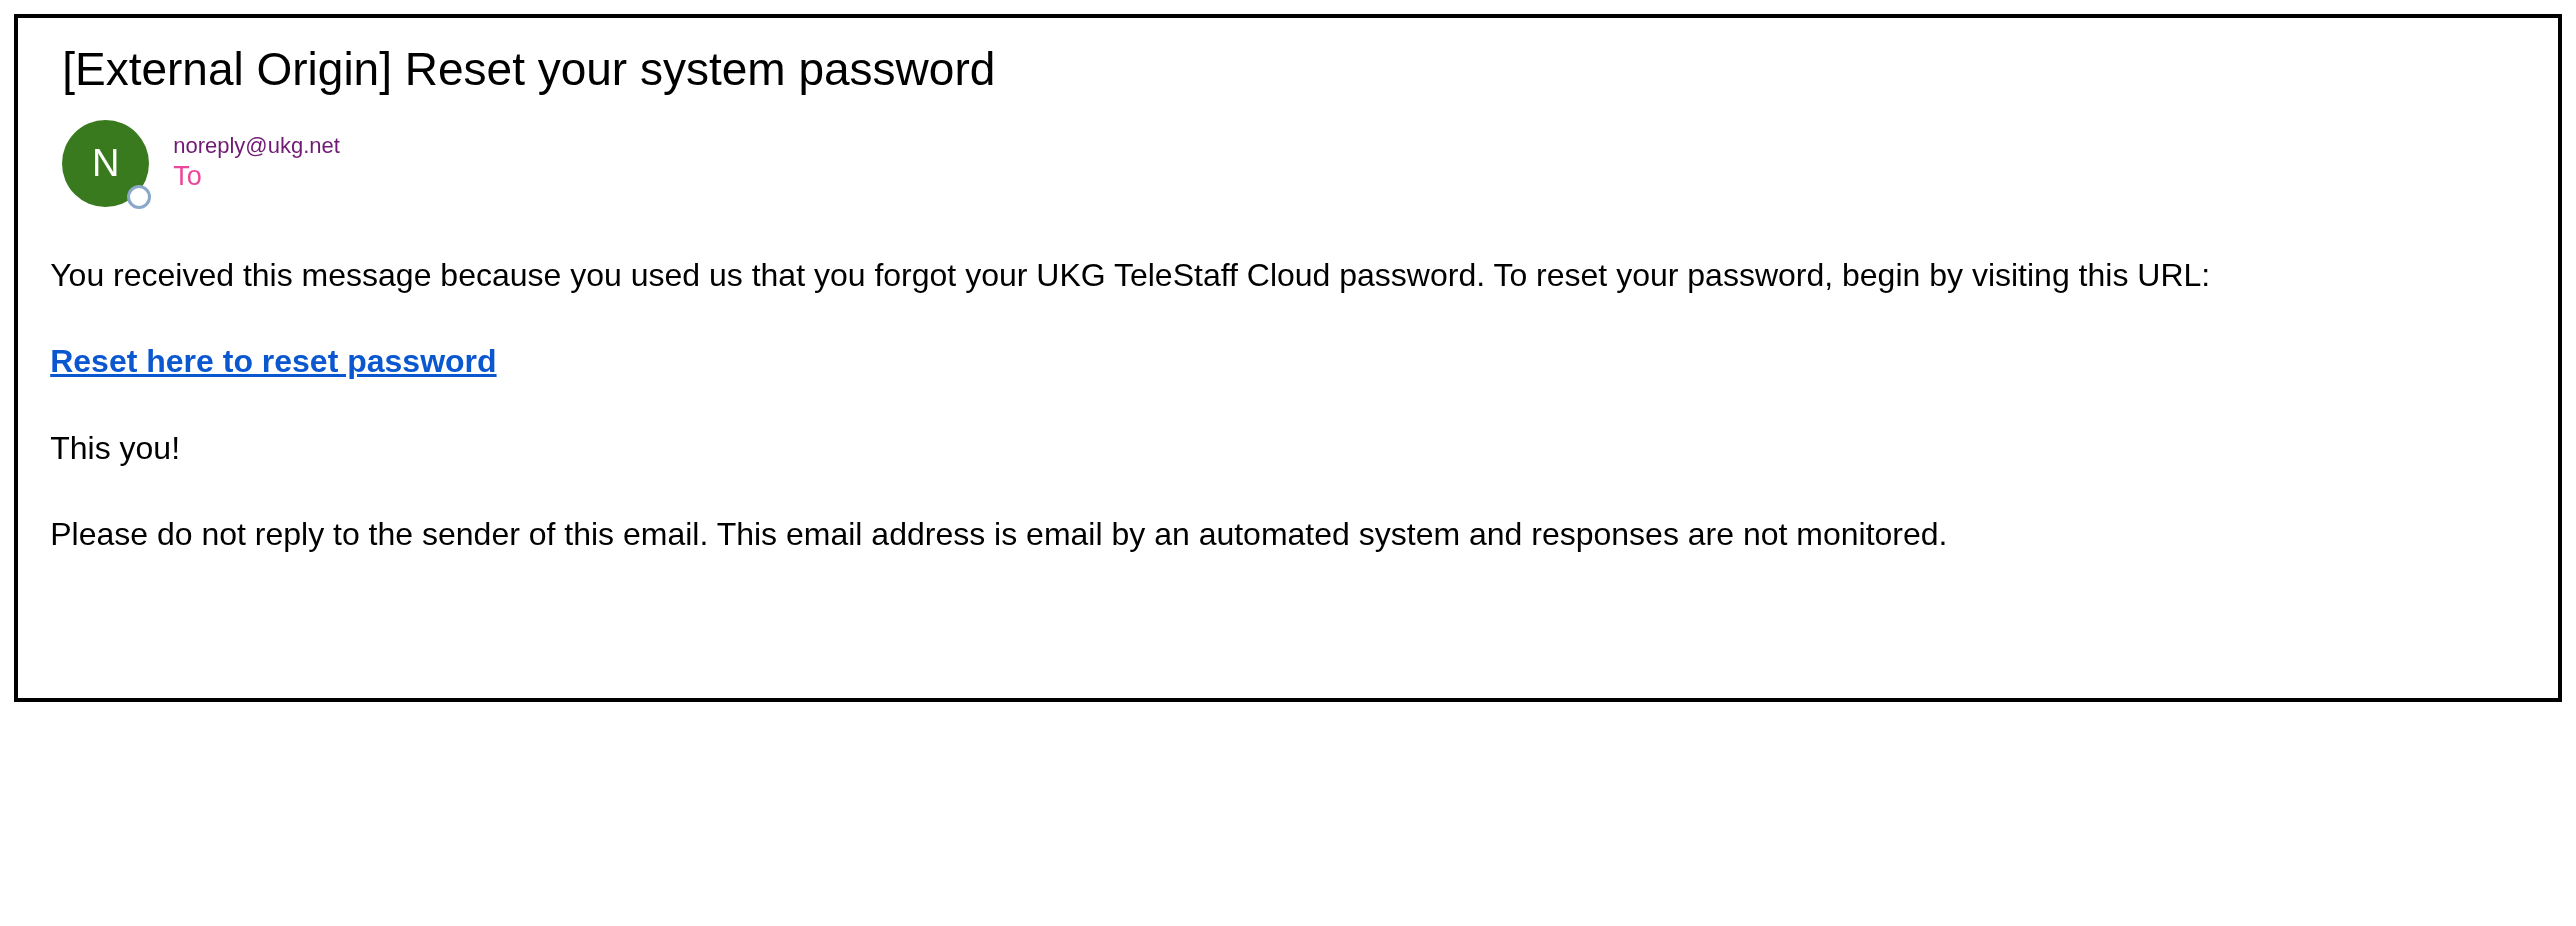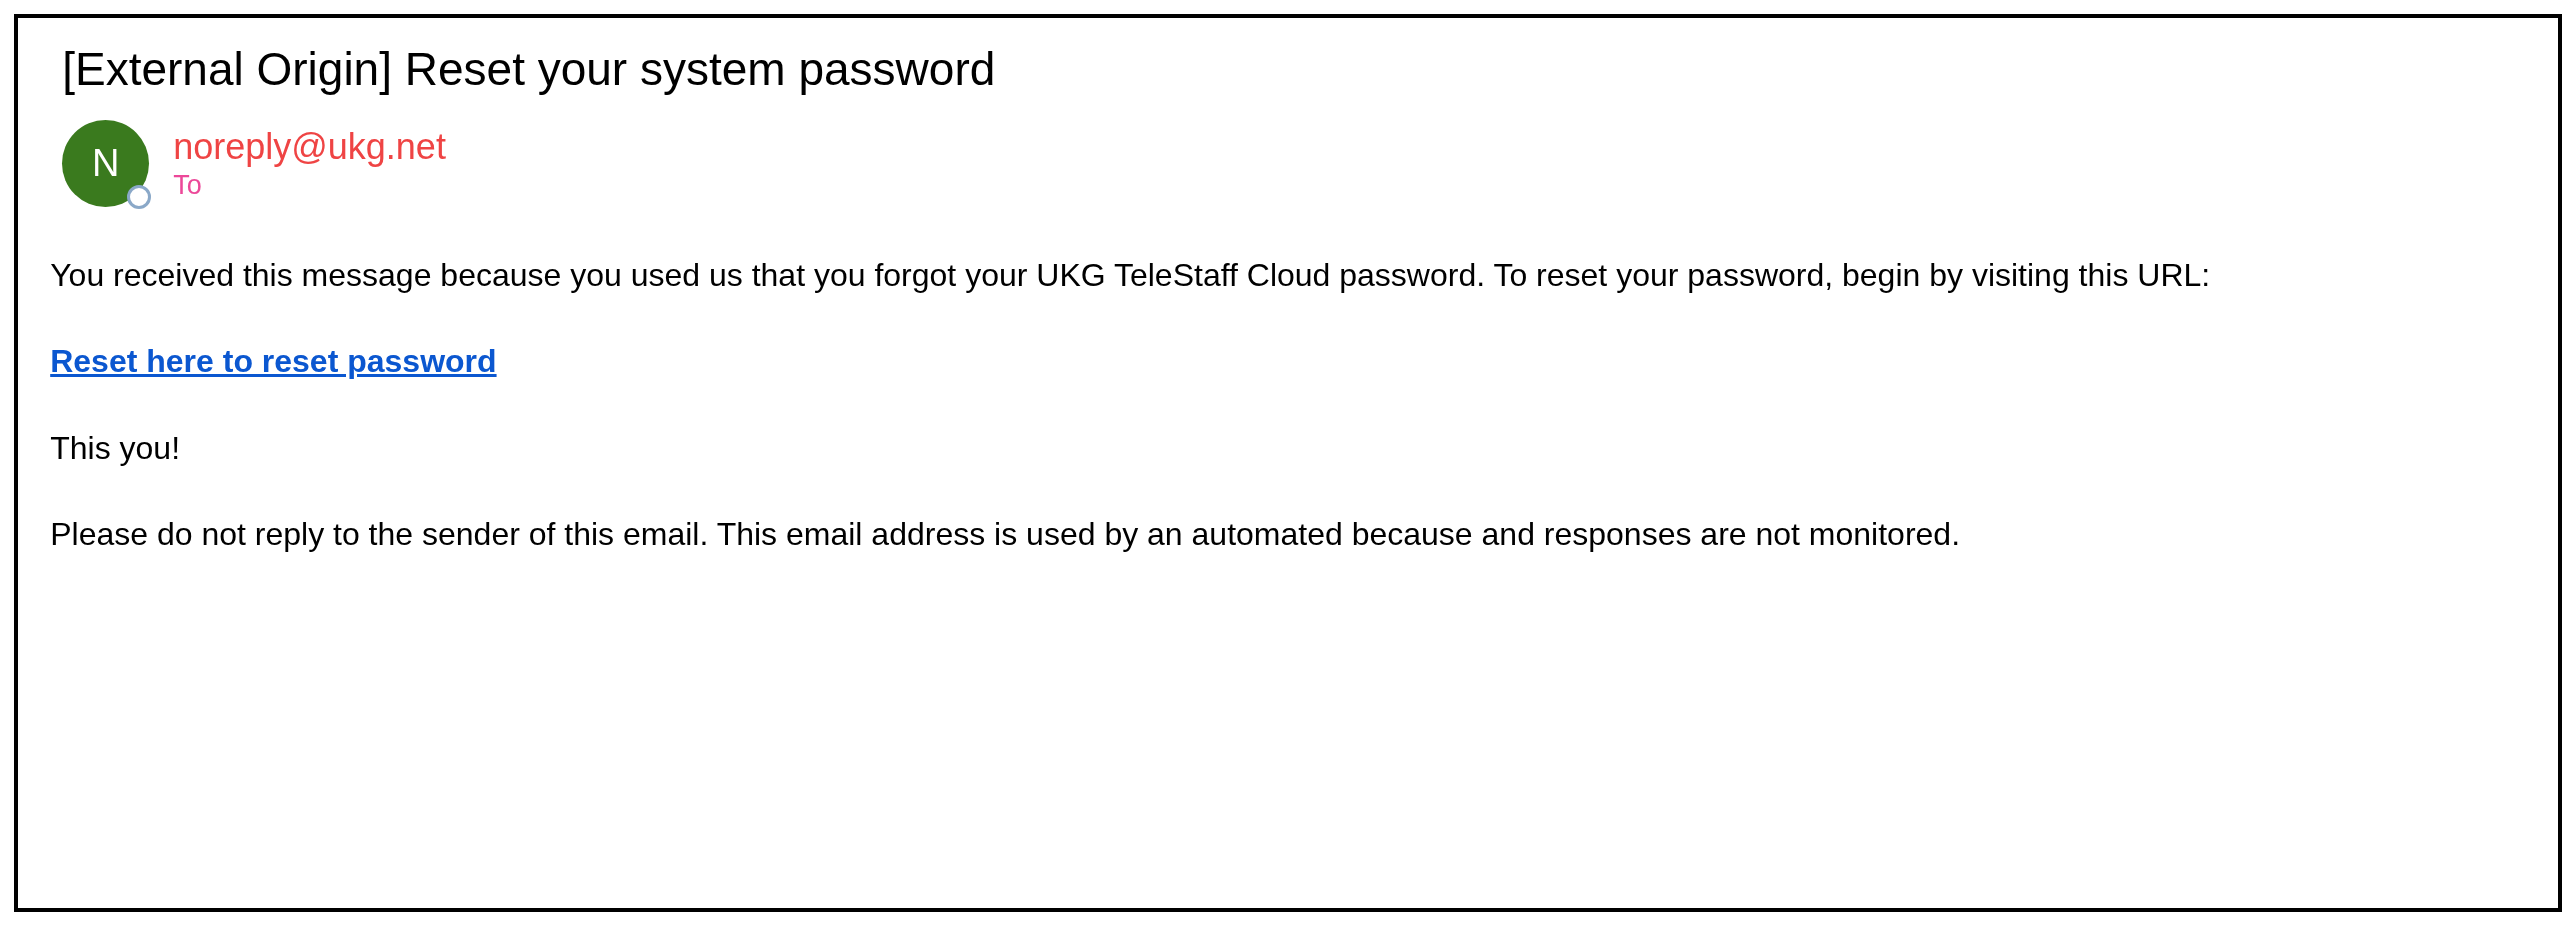--- a/index.html
+++ b/index.html
@@ -10,21 +10,21 @@
   body {
     font-family: "Segoe UI", Arial, sans-serif;
     background: #ffffff;
     width: 2576px;
     height: 927px;
     position: relative;
   }
   .email-frame {
     border: 4.7px solid #000000;
     width: 2548px;
-    height: 898px;
+    height: 688px;
     margin: 14.2px;
     padding: 24px 32px;
     background: #ffffff;
   }
   .subject {
     font-size: 46px;
     font-weight: 400;
     color: #000000;
     margin-bottom: 24px;
     padding-left: 12px;
@@ -61,22 +61,22 @@
     height: 24px;
     border-radius: 50%;
     background: #ffffff;
     border: 3.2px solid #8aa8c8;
   }
   .sender-info {
     display: flex;
     flex-direction: column;
   }
   .sender-email {
-    font-size: 36px;
-    color: #ef4444;
+    font-size: 22px;
+    color: #701a75;
     line-height: 1.2;
   }
   .to-label {
     font-size: 27px;
     color: #ec4899;
     line-height: 1.3;
   }
   .body-text {
     font-size: 32px;
     color: #000000;
@@ -111,17 +111,17 @@
       <div class="to-label">To</div>
     </div>
   </div>
 
   <div class="body-text">
     <p>You received this message because you used us that you forgot your UKG TeleStaff Cloud password. To reset your password, begin by visiting this URL:</p>
     <p>
       <a class="reset-link">Reset here to reset password</a>
     </p>
     <p>This you!</p>
-    <p>Please do not reply to the sender of this email. This email address is used by an automated because and responses are not monitored.</p>
+    <p>Please do not reply to the sender of this email. This email address is email by an automated system and responses are not monitored.</p>
   </div>
 
 </div>
 
 
 </body></html>

